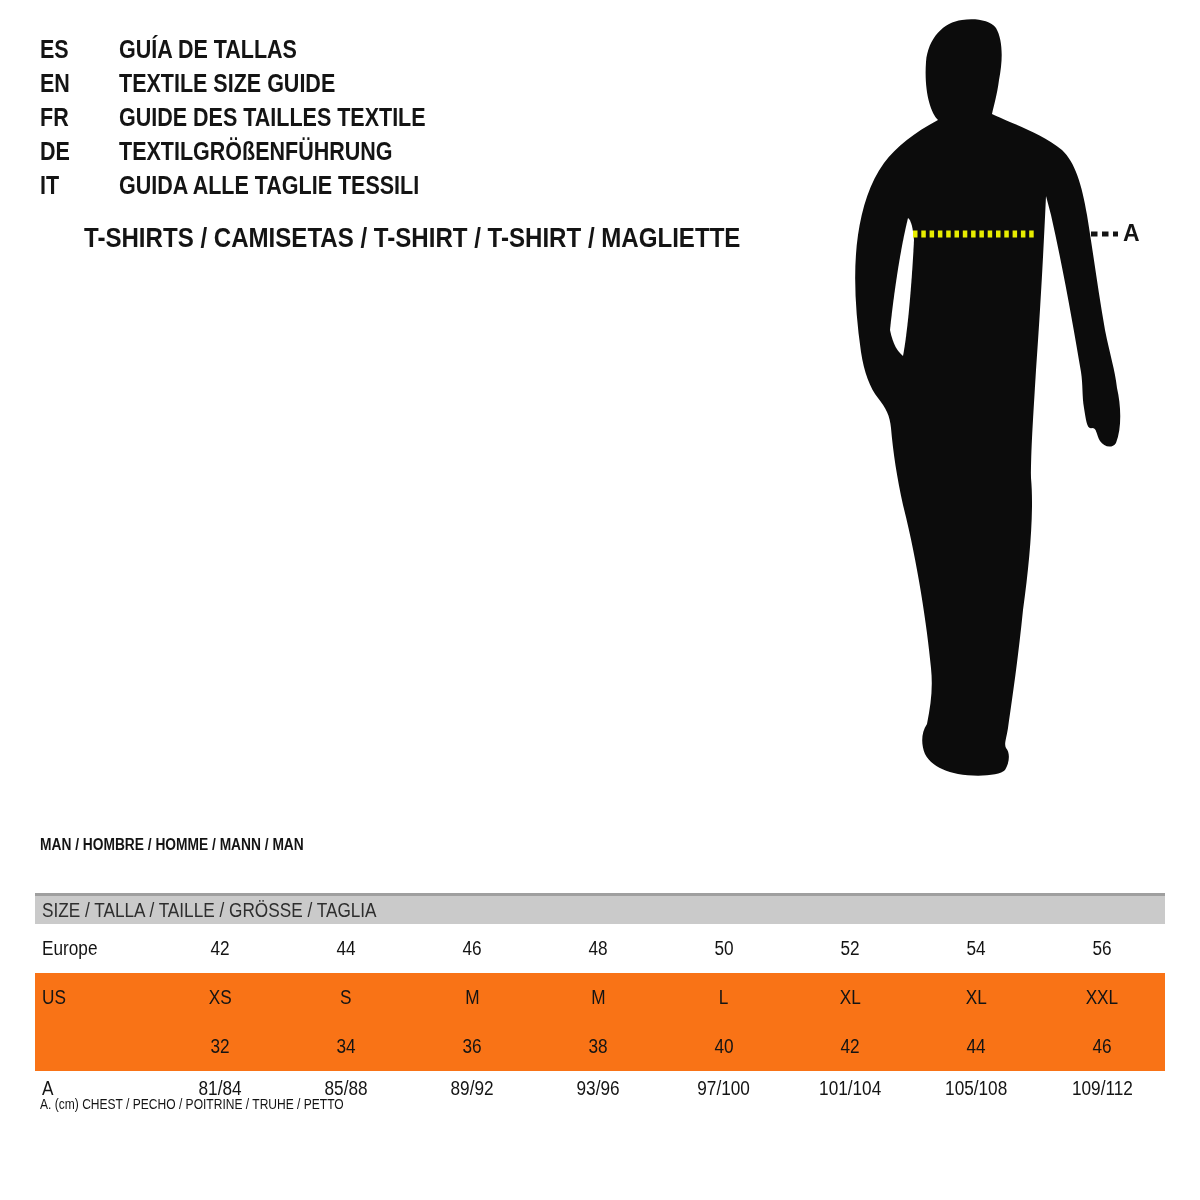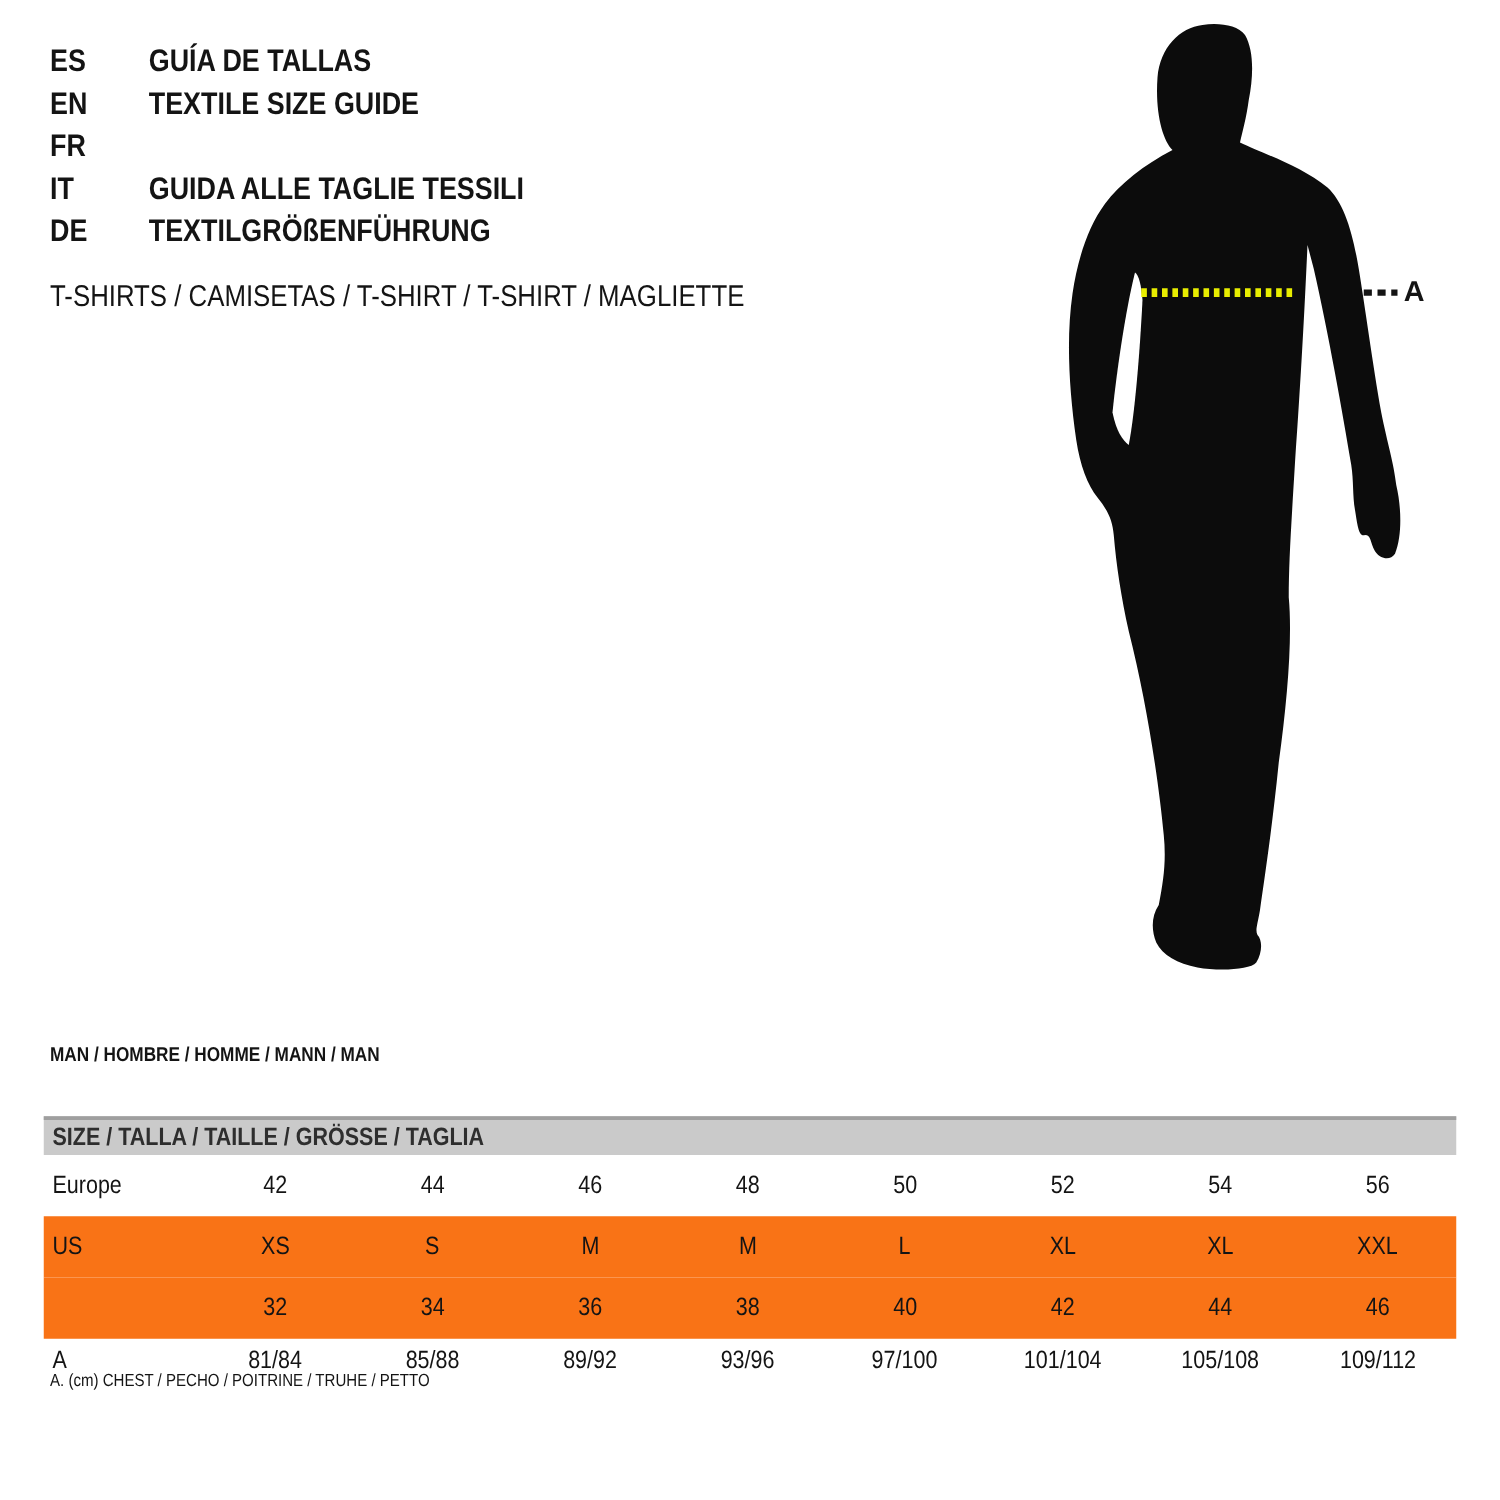--- a/index.html
+++ b/index.html
@@ -12,36 +12,36 @@
   .cond-c{display:inline-block;transform:scaleX(0.86);transform-origin:50% 50%;white-space:nowrap;}
 
   
   .lang-block{position:absolute;left:40px;top:32px;}
   .lang-row{display:flex;height:34px;align-items:center;}
   .lang-code{width:79px;font-weight:bold;font-size:25px;}
   .lang-label{font-weight:bold;font-size:25px;}
 
   
   .cat-block{position:absolute;left:40px;top:222px;}
-  .cat-line{height:32px;display:flex;align-items:center;font-weight:normal;font-size:24px;}
+  .cat-line{height:32px;display:flex;align-items:center;font-weight:bold;font-size:28px;margin-left:44px;}
 
   
   .figure-wrap{position:absolute;left:818px;top:0;width:382px;height:800px;}
   .figure-wrap svg{display:block;}
   .measure-label{position:absolute;left:305px;top:220px;font-weight:bold;font-size:23px;color:#141414;}
 
   
   .section-title{position:absolute;left:40px;top:800px;font-weight:bold;font-size:16px;margin-top:36px;}
 
   
   .size-table{position:absolute;left:35px;top:893px;width:1130px;}
   .size-table .thead{
     background:#cacaca;border-top:3px solid #9f9f9f;height:28px;
     display:flex;align-items:center;padding-left:7px;
-    font-weight:bold;font-size:20px;color:#2e2e2e;
+    font-weight:normal;font-size:20px;color:#2e2e2e;
   }
   .trow{display:grid;grid-template-columns:122px repeat(8,1fr);align-items:center;height:49px;font-size:20px;}
   .trow.shaded{background:#f97316;}
   .trow.last{height:35px;}
   .rlabel{padding-left:7px;text-align:left;font-size:20px;}
   .tcell{text-align:center;}
 
   
   .footnote{position:absolute;left:40px;top:1096px;font-weight:normal;font-size:14px;}
 </style>
@@ -52,28 +52,29 @@
   <div class="lang-row">
     <span class="lang-code"><span class="cond">ES</span></span>
     <span class="lang-label"><span class="cond">GUÍA DE TALLAS</span></span>
   </div>
   <div class="lang-row">
     <span class="lang-code"><span class="cond">EN</span></span>
     <span class="lang-label"><span class="cond">TEXTILE SIZE GUIDE</span></span>
   </div>
   <div class="lang-row">
     <span class="lang-code"><span class="cond">FR</span></span>
+    <span class="lang-label"><span class="cond">GUIDE DES TAILLES TEXTILE</span></span>
+  </div>
+  <div class="lang-row">
+    <span class="lang-code"><span class="cond">DE</span></span>
+    <span class="lang-label"><span class="cond">TEXTILGRÖßENFÜHRUNG</span></span>
   </div>
   <div class="lang-row">
     <span class="lang-code"><span class="cond">IT</span></span>
     <span class="lang-label"><span class="cond">GUIDA ALLE TAGLIE TESSILI</span></span>
-  </div>
-  <div class="lang-row">
-    <span class="lang-code"><span class="cond">DE</span></span>
-    <span class="lang-label"><span class="cond">TEXTILGRÖßENFÜHRUNG</span></span>
   </div>
 </div>
 
 <div class="cat-block">
   <div class="cat-line">
       <span class="cond">T-SHIRTS / CAMISETAS / T-SHIRT / T-SHIRT / MAGLIETTE</span>
     </div>
 </div>
 
 <div class="figure-wrap">

